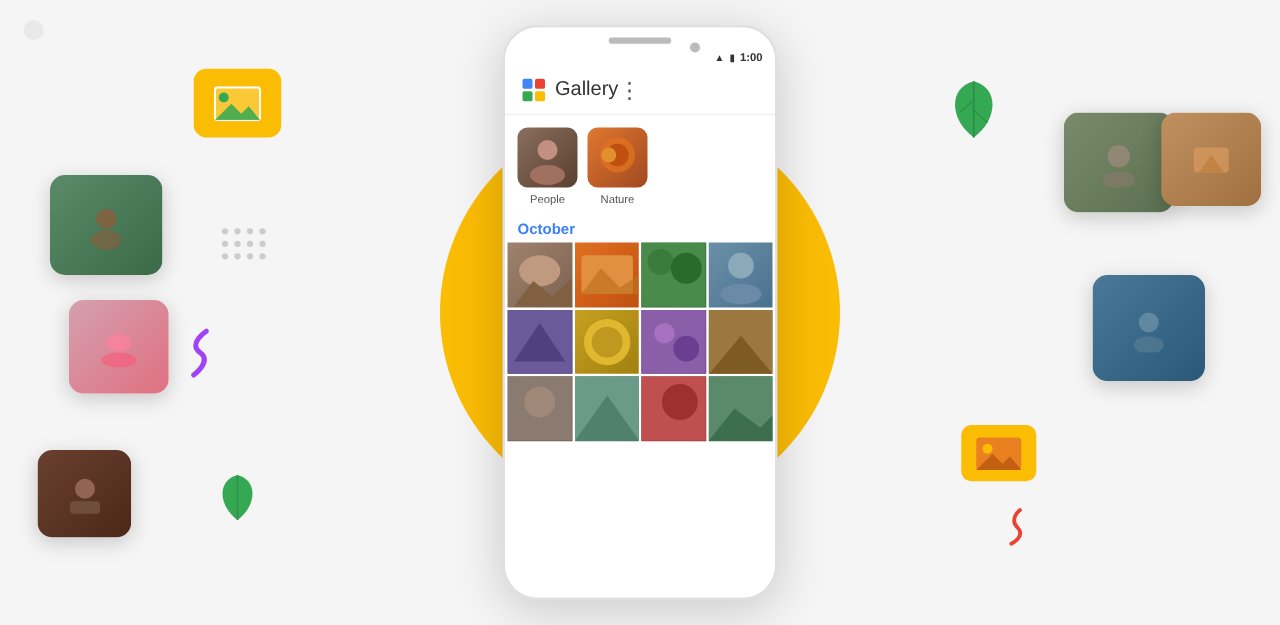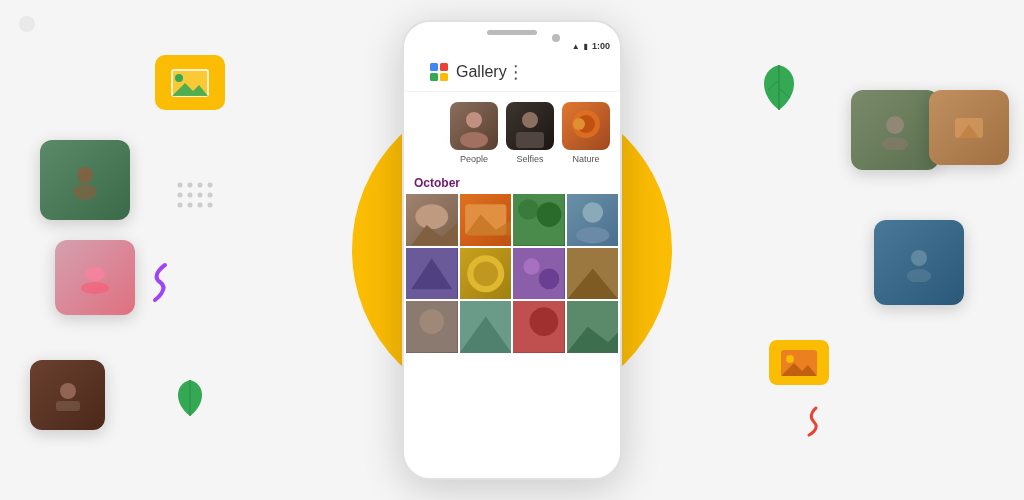--- a/index.html
+++ b/index.html
@@ -80,21 +80,21 @@
       display: flex;
       align-items: center;
       justify-content: flex-end;
       font-size: 9px;
       color: #333;
       gap: 4px;
     }
 
     .phone-app-bar {
       background: #fff;
-      padding: 8px 24px;
+      padding: 8px 12px;
       display: flex;
       align-items: center;
       border-bottom: 1px solid #f0f0f0;
     }
 
     .app-logo {
       display: flex;
       align-items: center;
       gap: 6px;
     }
@@ -110,21 +110,20 @@
       color: #555;
       letter-spacing: 1px;
     }
 
     
     .categories {
       display: flex;
       gap: 8px;
       padding: 10px 10px 6px;
       overflow: hidden;
-      justify-content: flex-end;
     }
 
     .category-item {
       display: flex;
       flex-direction: column;
       align-items: center;
       gap: 4px;
       flex-shrink: 0;
     }
 
@@ -140,21 +139,21 @@
       font-size: 9px;
       color: #555;
       text-align: center;
     }
 
     
     .section-label {
       padding: 6px 10px 4px;
       font-size: 12px;
       font-weight: 600;
-      color: #701a75;
+      color: #3b82f6;
     }
 
     .photo-grid {
       display: grid;
       grid-template-columns: repeat(4, 1fr);
       gap: 2px;
       padding: 0 2px;
     }
 
     .grid-cell {
@@ -364,29 +363,20 @@
     <div class="category-item">
       <div class="category-thumb" style="background:linear-gradient(135deg,#8B6F5E,#5B3F2E);">
         <svg width="48" height="48" viewBox="0 0 48 48">
             <circle cx="24" cy="18" r="8" fill="#C09080"></circle>
             <ellipse cx="24" cy="38" rx="14" ry="8" fill="#A07060"></ellipse>
           </svg>
       </div>
       <span class="category-label">People</span>
     </div>
 
-    <div class="category-item">
-      <div class="category-thumb" style="background:linear-gradient(135deg,#3D3530,#1D1510);">
-        <svg width="48" height="48" viewBox="0 0 48 48">
-            <circle cx="24" cy="18" r="8" fill="#8B7060"></circle>
-            <rect x="10" y="30" width="28" height="16" rx="3" fill="#504540"></rect>
-          </svg>
-      </div>
-      <span class="category-label">Selfies</span>
-    </div>
 
     <div class="category-item">
       <div class="category-thumb" style="background:linear-gradient(135deg,#E07830,#A04820);">
         <svg width="48" height="48" viewBox="0 0 48 48">
             <circle cx="24" cy="22" r="14" fill="#E07020" opacity="0.8"></circle>
             <circle cx="24" cy="22" r="9" fill="#C05010"></circle>
             <circle cx="17" cy="22" r="6" fill="#E09030"></circle>
           </svg>
       </div>
       <span class="category-label">Nature</span>

